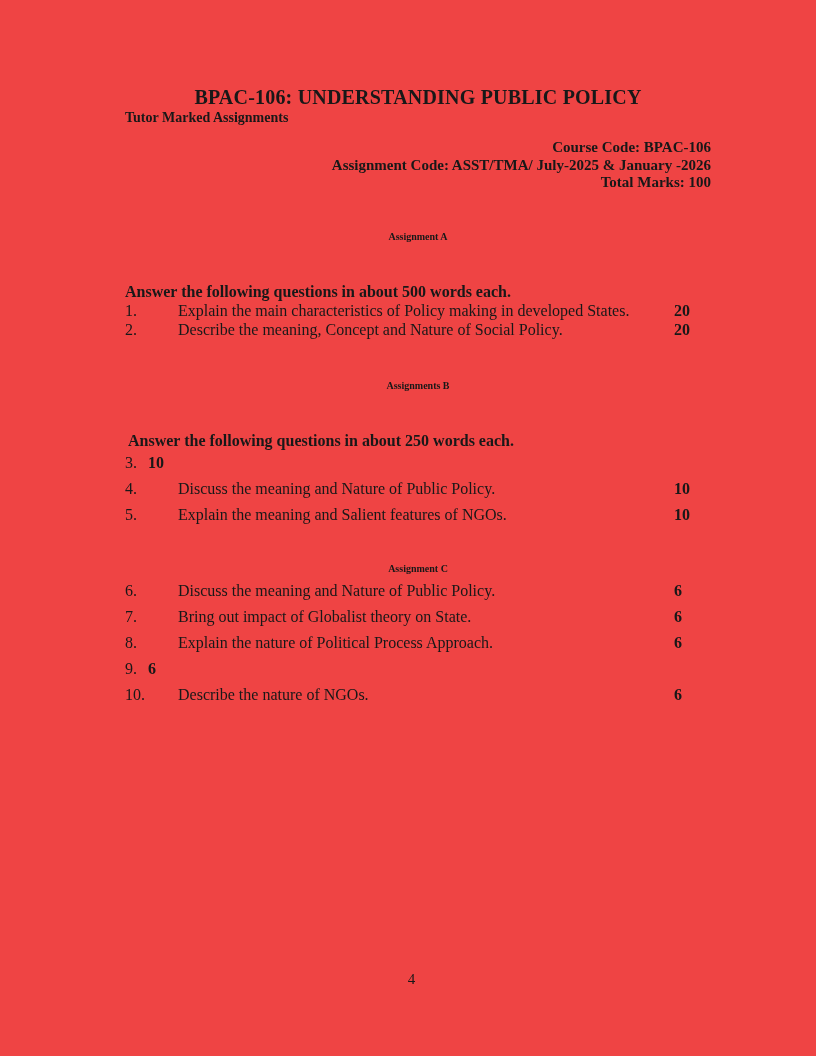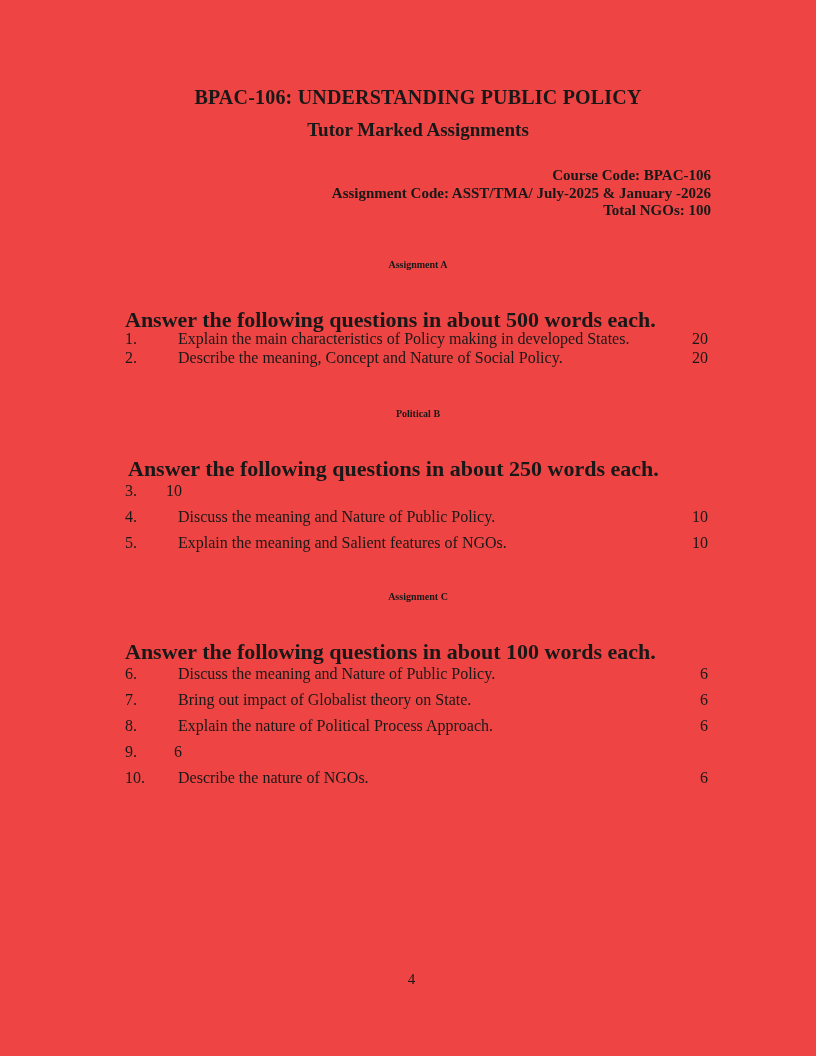--- a/index.html
+++ b/index.html
@@ -22,65 +22,65 @@
   }
   .title {
     margin: 0;
     font-size: 20px;
     line-height: 23px;
     font-weight: bold;
     text-align: center;
     letter-spacing: 0.2px;
   }
   .subtitle {
-    margin: 12px;
-    font-size: 19px;
+    margin: 0;
+    font-size: 14px;
     line-height: 18px;
     font-weight: bold;
-    text-align: center;
+    text-align: left;
   }
   .meta {
-    margin-top: 28px;
+    margin-top: 12px;
     text-align: right;
     font-weight: bold;
     font-size: 15px;
     line-height: 17.5px;
   }
   .sec-heading {
     font-size: 10px;
     line-height: 18px;
     font-weight: bold;
     text-align: center;
   }
   .sec-heading.a { margin-top: 36px; }
   .sec-heading.b { margin-top: 38px; }
   .sec-heading.c { margin-top: 32px; }
   .instruction {
     margin-top: 36px;
-    font-size: 22px;
+    font-size: 16px;
     line-height: 19px;
     font-weight: bold;
   }
   .instruction.indent { padding-left: 3px; }
   .q-row {
     display: flex;
     align-items: baseline;
     font-size: 16px;
   }
   .q-list.tight .q-row { line-height: 19px; }
   .q-list.spaced .q-row { line-height: 26px; }
   .q-num {
     flex: 0 0 23px;
     display: inline-block;
   }
   .q-text { flex: 1 1 auto; margin-left: 30px; }
   .q-marks {
     flex: 0 0 34px;
-    text-align: right;
     padding-right: 3px;
+    font-weight: bold;
   }
   .page-number {
     position: absolute;
     left: 0;
     right: 10px;
     top: 970px;
     text-align: center;
     font-size: 15px;
     line-height: 18px;
   }
@@ -90,42 +90,42 @@
 
 <div class="page">
   <div class="content">
 
     <h1 class="title">BPAC-106: UNDERSTANDING PUBLIC POLICY</h1>
     <h2 class="subtitle">Tutor Marked Assignments</h2>
 
     <div class="meta">
       <div>Course Code: BPAC-106</div>
       <div>Assignment Code: ASST/TMA/ July-2025 &amp; January -2026</div>
-      <div>Total NGOs: 100</div>
+      <div>Total Marks: 100</div>
     </div>
 
     <div>
       <div class="sec-heading a">Assignment A</div>
       <div class="instruction">Answer the following questions in about 500 words each.</div>
       <div class="q-list tight">
         <div class="q-row">
           <span class="q-num">1.</span>
           <span class="q-text">Explain the main characteristics of Policy making in developed States.</span>
           <span class="q-marks">20</span>
         </div>
         <div class="q-row">
           <span class="q-num">2.</span>
           <span class="q-text">Describe the meaning, Concept and Nature of Social Policy.</span>
           <span class="q-marks">20</span>
         </div>
       </div>
     </div>
 
     <div>
-      <div class="sec-heading b">Political B</div>
+      <div class="sec-heading b">Assignments B</div>
       <div class="instruction indent">Answer the following questions in about 250 words each.</div>
       <div class="q-list spaced">
         <div class="q-row">
           <span class="q-num">3.</span>
           <span class="q-marks">10</span>
         </div>
         <div class="q-row">
           <span class="q-num">4.</span>
           <span class="q-text">Discuss the meaning and Nature of Public Policy.</span>
           <span class="q-marks">10</span>
@@ -133,21 +133,20 @@
         <div class="q-row">
           <span class="q-num">5.</span>
           <span class="q-text">Explain the meaning and Salient features of NGOs.</span>
           <span class="q-marks">10</span>
         </div>
       </div>
     </div>
 
     <div>
       <div class="sec-heading c">Assignment C</div>
-      <div class="instruction">Answer the following questions in about 100 words each.</div>
       <div class="q-list spaced">
         <div class="q-row">
           <span class="q-num">6.</span>
           <span class="q-text">Discuss the meaning and Nature of Public Policy.</span>
           <span class="q-marks">6</span>
         </div>
         <div class="q-row">
           <span class="q-num">7.</span>
           <span class="q-text">Bring out impact of Globalist theory on State.</span>
           <span class="q-marks">6</span>

